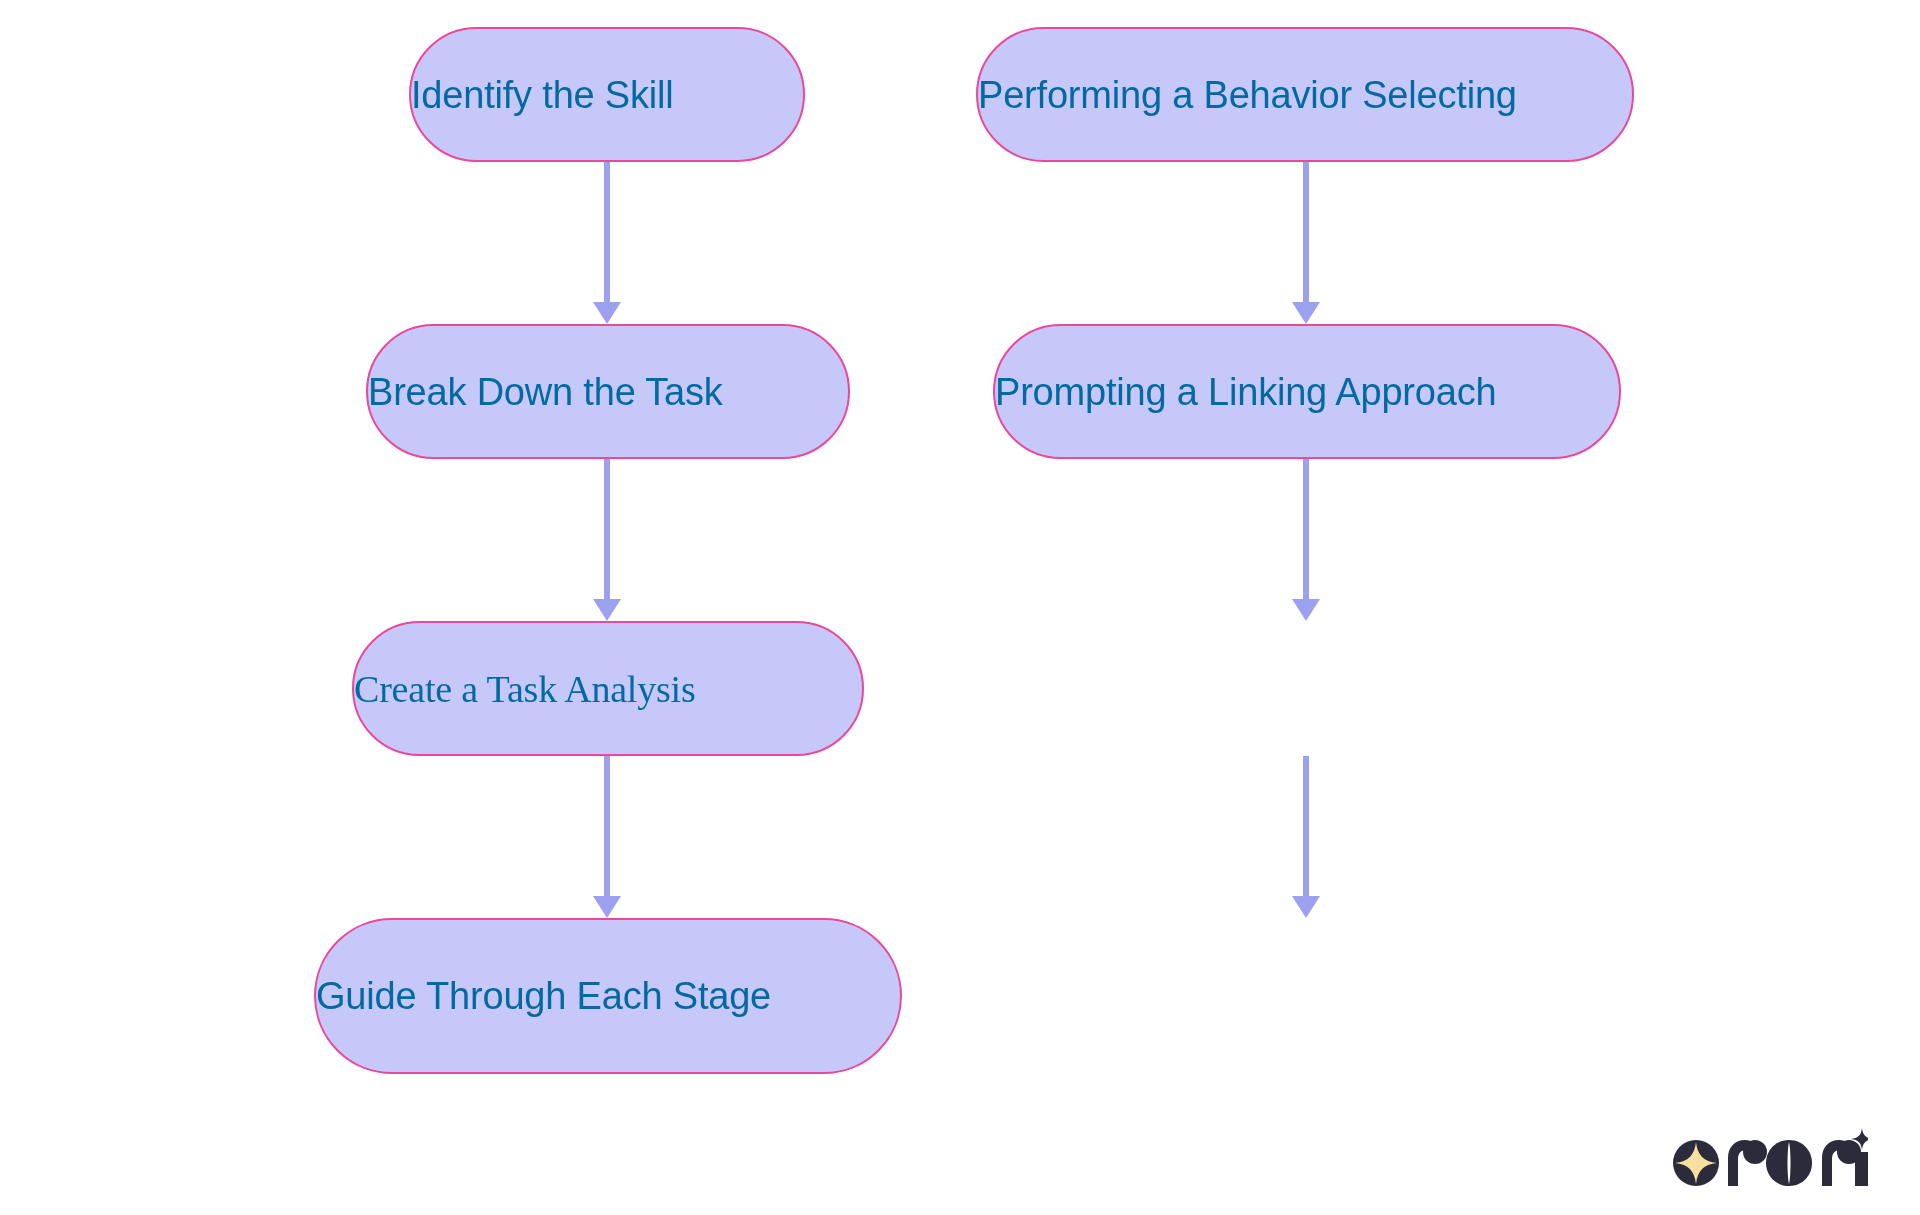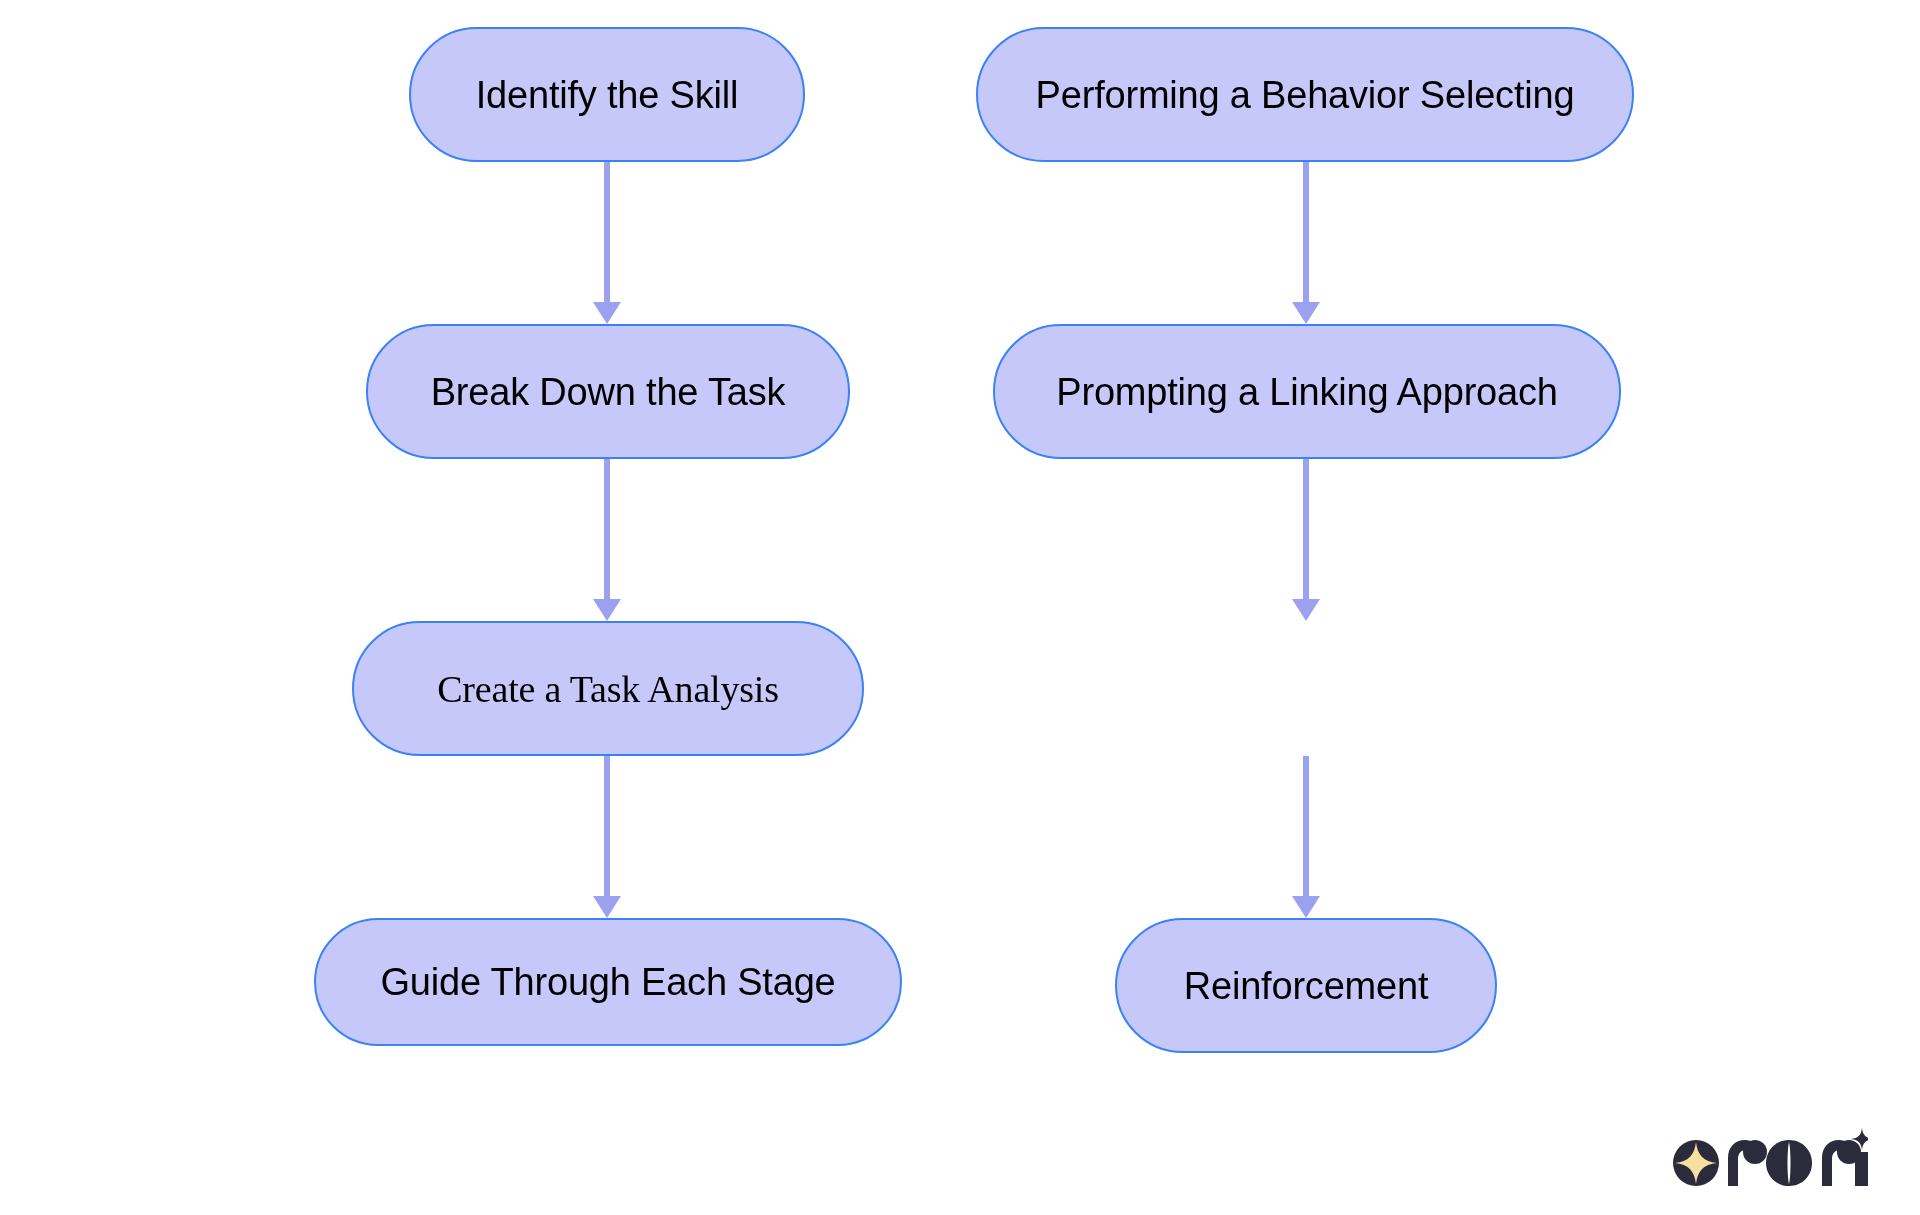--- a/index.html
+++ b/index.html
@@ -28,42 +28,42 @@
     width: 960px;
     height: 1100px;
   }
   .column-left  { left: 0px; }
   .column-right { left: 960px; }
 
   .node {
     position: absolute;
     box-sizing: border-box;
     background: #C6C8F9;
-    border: 2px solid #3b82f6;
+    border: 2px solid #ec4899;
     border-radius: 9999px;
     display: flex;
     align-items: center;
-    justify-content: center;
-    color: #000000;
+    justify-content: flex-start;
+    color: #0369a1;
     font-family: "Liberation Sans", sans-serif;
     font-weight: 400;
     letter-spacing: -0.2px;
     white-space: nowrap;
   }
 
   .node-label {
     display: block;
     line-height: 1;
   }
 
   
   .lc .n0 { left: 409px; top: 27px;   width: 396px; height: 135px; font-size: 38px; }
   .lc .n1 { left: 366px; top: 324px;  width: 484px; height: 135px; font-size: 38px; }
   .lc .n2 { left: 352px; top: 621px;  width: 512px; height: 135px; font-size: 38px; font-family: Liberation Serif, serif; }
-  .lc .n3 { left: 314px; top: 918px;  width: 588px; height: 128px; font-size: 38px; }
+  .lc .n3 { left: 314px; top: 918px;  width: 588px; height: 156px; font-size: 38px; }
 
   
   .rc .n0 { left: 16px;  top: 27px;   width: 658px; height: 135px; font-size: 38px; }
   .rc .n1 { left: 33px;  top: 324px;  width: 628px; height: 135px; font-size: 38px; }
   .rc .n2 { left: 73px;  top: 621px;  width: 546px; height: 135px; font-size: 38px; }
   .rc .n3 { left: 155px; top: 918px;  width: 382px; height: 135px; font-size: 38px; }
 
   
   .arrow {
     position: absolute;
@@ -165,23 +165,20 @@
       <div class="stem"></div>
       <div class="head"></div>
     </div>
 
 
     <div class="arrow a2">
       <div class="stem"></div>
       <div class="head"></div>
     </div>
 
-    <div class="node n3">
-      <span class="node-label">Reinforcement</span>
-    </div>
   </div>
 
   <svg id="logo" viewBox="0 0 196 62">
 
     <circle cx="24" cy="35" r="23" fill="#2B2B3B"></circle>
     <path d="M24 14 C25.6 27.4 31.6 33.4 45 35 C31.6 36.6 25.6 42.6 24 56 C22.4 42.6 16.4 36.6 3 35 C16.4 33.4 22.4 27.4 24 14 Z" fill="#F7DFA0"></path>
 
     <path d="M56 58 L56 30 C56 19 63 12 73 12 C80 12 85 16 85 16 L85 26 C85 26 80 22 74 22 C68.5 22 66 26 66 31 L66 58 Z" fill="#2B2B3B"></path>
     <circle cx="83" cy="24" r="12" fill="#2B2B3B"></circle>
 

